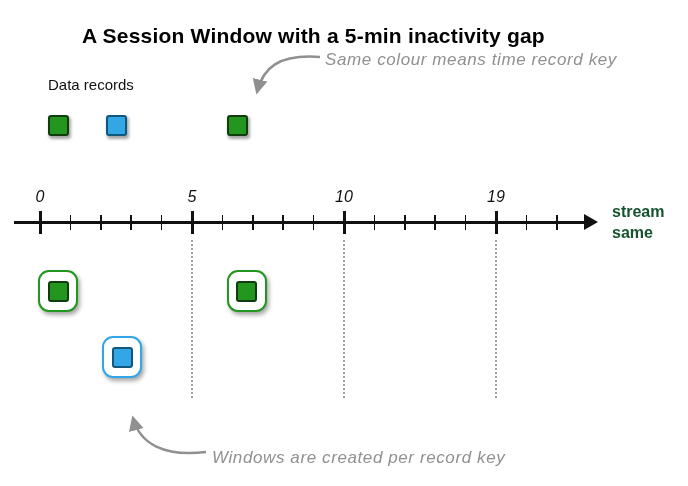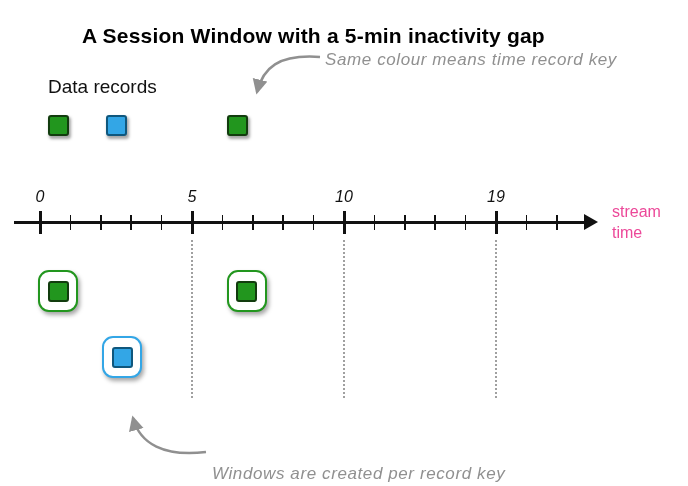--- a/index.html
+++ b/index.html
@@ -5,21 +5,21 @@
   html,body{margin:0;padding:0;background:#ffffff;}
   #canvas{
     position:relative;width:688px;height:486px;background:#ffffff;
     font-family:"Liberation Sans", sans-serif;overflow:hidden;
   }
   .title{
     position:absolute;left:38px;top:24px;font-size:21px;font-weight:bold;color:#000;
     letter-spacing:0.2px;
     margin-left:44px;
   }
-  .data-records-label{position:absolute;left:48px;top:76px;font-size:19px;color:#111;}
+  .data-records-label{position:absolute;left:48px;top:76px;font-size:15px;color:#111;}
   .record-square{
     position:absolute;width:21px;height:21px;border-radius:3px;box-sizing:border-box;
     box-shadow:1.5px 2.5px 3px rgba(0,0,0,0.35);
   }
   .window-box{
     position:absolute;width:40px;height:42px;border-radius:11px;background:#fff;
     box-sizing:border-box;display:flex;align-items:center;justify-content:center;
     box-shadow:2px 3px 4px rgba(0,0,0,0.35);
   }
   .window-box .record-square{position:static;box-shadow:none;}
@@ -29,43 +29,43 @@
     border-left:14px solid #111;border-top:8px solid transparent;border-bottom:8px solid transparent;
   }
   .tick{position:absolute;background:#111;}
   .tick.minor{width:1.5px;height:15px;top:215px;}
   .tick.major{width:3px;height:23px;top:211px;}
   .tick-label{
     position:absolute;top:188px;font-size:16px;font-style:italic;color:#111;
     transform:translateX(-50%);
   }
   .dotted-line{position:absolute;top:240px;height:158px;width:0;border-left:2px dotted #a0a0a0;}
-  .stream-time{position:absolute;left:612px;top:201px;font-size:16px;line-height:21px;color:#ec4899;}
+  .stream-time{position:absolute;left:612px;top:201px;font-size:16px;line-height:21px;color:#14532d;font-weight:bold;}
   .note{
     position:absolute;color:#909090;font-size:17px;font-style:italic;letter-spacing:0.6px;
     white-space:nowrap;
   }
   #note-top{left:325px;top:50px;}
-  #note-bottom{left:212px;top:464px;}
+  #note-bottom{left:212px;top:448px;}
   .overlay{position:absolute;left:0;top:0;pointer-events:none;}
 </style>
 </head>
 <body>
 
 <div id="canvas">
 
   <div class="title">A Session Window with a 5-min inactivity gap</div>
 
   <div class="data-records-label">Data records</div>
 
   <div class="axis-line"></div>
   <div class="axis-arrow"></div>
   <div class="stream-time">
     <div>stream</div>
-    <div>time</div>
+    <div>same</div>
   </div>
 
   <div id="generated">
       <div class="tick major" style="left: 38.5px;"></div>
       <div class="tick minor" style="left: 69.65px;"></div>
       <div class="tick minor" style="left: 100.05px;"></div>
       <div class="tick minor" style="left: 130.45px;"></div>
       <div class="tick minor" style="left: 160.85px;"></div>
       <div class="tick major" style="left: 190.5px;"></div>
       <div class="tick minor" style="left: 221.65px;"></div>

